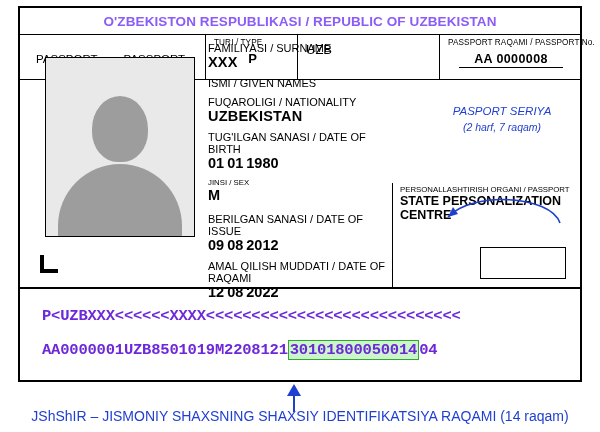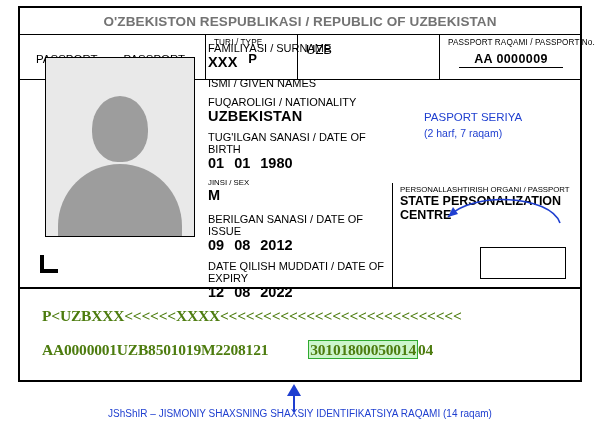--- a/index.html
+++ b/index.html
@@ -35,21 +35,21 @@
     height: 26px;
     border-bottom: 1px solid #000;
     display: flex;
     align-items: center;
     justify-content: center;
   }
   .title-bar .title {
     font-size: 13.5px;
     font-weight: bold;
     letter-spacing: 0.1px;
-    color: #737373;
+    color: #8b5cf6;
   }
   .body-area {
     position: relative;
     height: 252px;
     border-bottom: 2px solid #000;
   }
   
   .row-top {
     display: flex;
     height: 44px;
@@ -157,21 +157,21 @@
   }
   .fields .f-val {
     font-size: 14.5px;
     font-weight: bold;
     color: #000;
     letter-spacing: 0.2px;
     line-height: 1.12;
   }
   .dob-row, .issue-row, .expiry-row {
     display: flex;
-    gap: 10px;
+    gap: 3px;
     font-size: 14.5px;
     font-weight: bold;
   }
   .sex-row {
     display: flex;
     align-items: flex-end;
     gap: 0;
   }
   .sex-block { width: 52px; }
   .pob-block { position: relative; }
@@ -211,74 +211,74 @@
     left: 460px;
     top: 212px;
     width: 84px;
     height: 30px;
     border: 1px solid #000;
   }
   
   .annot {
     position: absolute;
     left: 404px;
-    top: 74px;
+    top: 68px;
     width: 156px;
-    text-align: left;
+    text-align: center;
     color: #1f3fd0;
     font-size: 11.5px;
     line-height: 1.45;
+    font-style: italic;
   }
   .annot .small { font-size: 10.5px; }
   .arrow-curve {
     position: absolute;
     left: 412px;
     top: 148px;
     width: 140px;
     height: 46px;
   }
   
   .mrz {
     position: relative;
     height: 96px;
   }
   .mrz-line {
-    font-family: Liberation Serif, serif;
+    font-family: Liberation Mono, monospace;
     font-size: 15.5px;
     letter-spacing: -0.2px;
     font-weight: bold;
-    color: #4d7c0f;
+    color: #6d28d9;
     white-space: pre;
     position: absolute;
     left: 22px;
   }
   .mrz-line.l1 { top: 18px; }
   .mrz-line.l2 { top: 52px; }
   .hl {
     background: #ccf5cc;
     border: 1px solid #2faa2f;
     padding: 0 1px;
-    margin-left: 40px;
   }
   
   .arrow-up {
     position: absolute;
     left: 284px;
     top: 384px;
     width: 20px;
     height: 28px;
   }
   .bottom-note {
     position: absolute;
     left: 0;
     right: 0;
     top: 408px;
     text-align: center;
     color: #1f3fd0;
-    font-size: 10px;
+    font-size: 14px;
   }
 </style>
 </head>
 <body>
 
 <div class="page">
 
   <div class="passport">
 
     <div class="title-bar">
@@ -296,21 +296,21 @@
         </div>
         <div class="cell bd c2">
           <div class="lab">TURI / TYPE</div>
           <div class="val-p">P</div>
         </div>
         <div class="cell bd c3">
           <div class="val-uzb">UZB</div>
         </div>
         <div class="cell c4">
           <div class="lab">PASSPORT RAQAMI / PASSPORT No.</div>
-          <div class="val-num">AA 0000009</div>
+          <div class="val-num">AA 0000008</div>
         </div>
       </div>
 
       <div class="photo-box">
         <div class="head"></div>
         <div class="shoulders"></div>
       </div>
       <div class="corner-l"></div>
 
       <div class="fields">
@@ -336,21 +336,21 @@
           </div>
         </div>
 
         <div class="f-lab" style="margin-top:9px">BERILGAN SANASI / DATE OF ISSUE</div>
         <div class="issue-row">
           <span>09</span>
           <span>08</span>
           <span>2012</span>
         </div>
 
-        <div class="f-lab">DATE QILISH MUDDATI / DATE OF EXPIRY</div>
+        <div class="f-lab">AMAL QILISH MUDDATI / DATE OF RAQAMI</div>
         <div class="expiry-row">
           <span>12</span>
           <span>08</span>
           <span>2022</span>
         </div>
       </div>
 
       <div class="auth-divider"></div>
       <div class="auth">
         <div class="f-lab">PERSONALLASHTIRISH ORGANI / PASSPORT</div>

